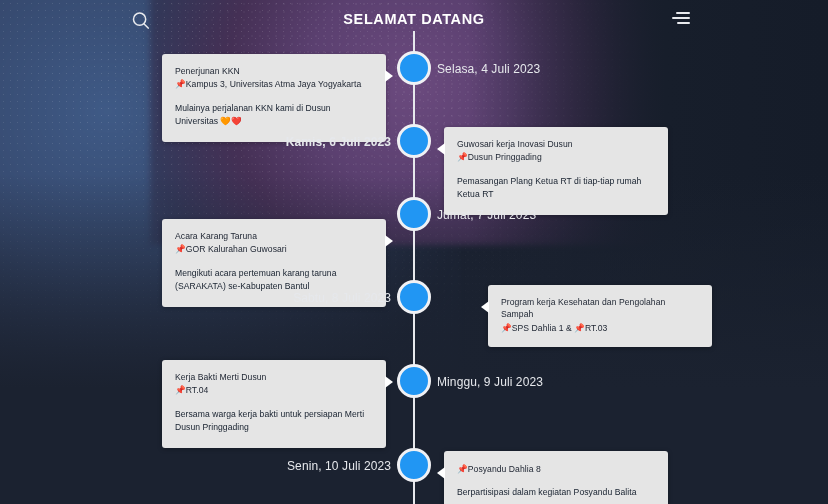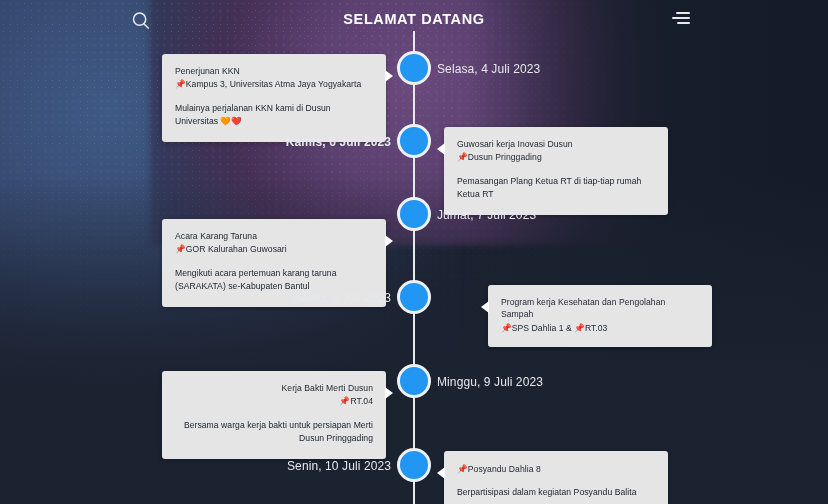--- a/index.html
+++ b/index.html
@@ -297,21 +297,21 @@
         <div class="tl-date left" style="top: 291px;">Sabtu, 8 Juli 2023</div>
         <div class="tl-card right" style="top: 285px; margin-left: 44px;">
           <div class="nub"></div>
           <div class="card-title">Program kerja Kesehatan dan Pengolahan Sampah</div>
           <div class="card-location"><span class="pin">📌</span><span>SPS Dahlia 1 &amp; 📌RT.03</span></div>
         </div>
       </div>
       <div class="tl-row" style="top: 0px;">
         <div class="tl-dot" style="top: 364px;"></div>
         <div class="tl-date right" style="top: 375px; text-align: right;">Minggu, 9 Juli 2023</div>
-        <div class="tl-card left" style="top: 371px; text-align: right;">
+        <div class="tl-card left" style="top: 360px;">
           <div class="nub"></div>
           <div class="card-title">Kerja Bakti Merti Dusun</div>
           <div class="card-location"><span class="pin">📌</span><span>RT.04</span></div>
           <div class="card-desc">Bersama warga kerja bakti untuk persiapan Merti Dusun Pringgading</div>
         </div>
       </div>
       <div class="tl-row" style="top: 0px;">
         <div class="tl-dot" style="top: 448px;"></div>
         <div class="tl-date left" style="top: 459px;">Senin, 10 Juli 2023</div>
         <div class="tl-card right" style="top: 451px;">

